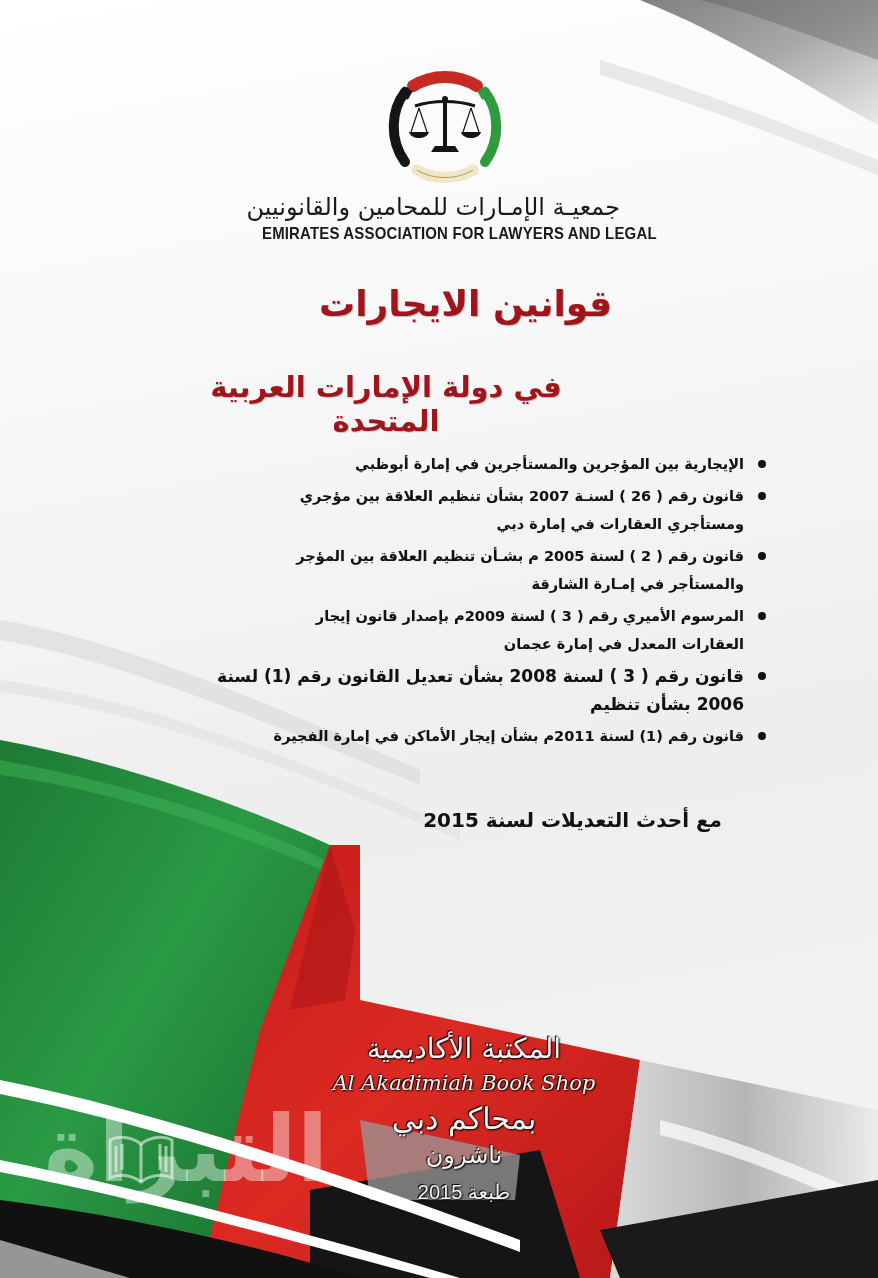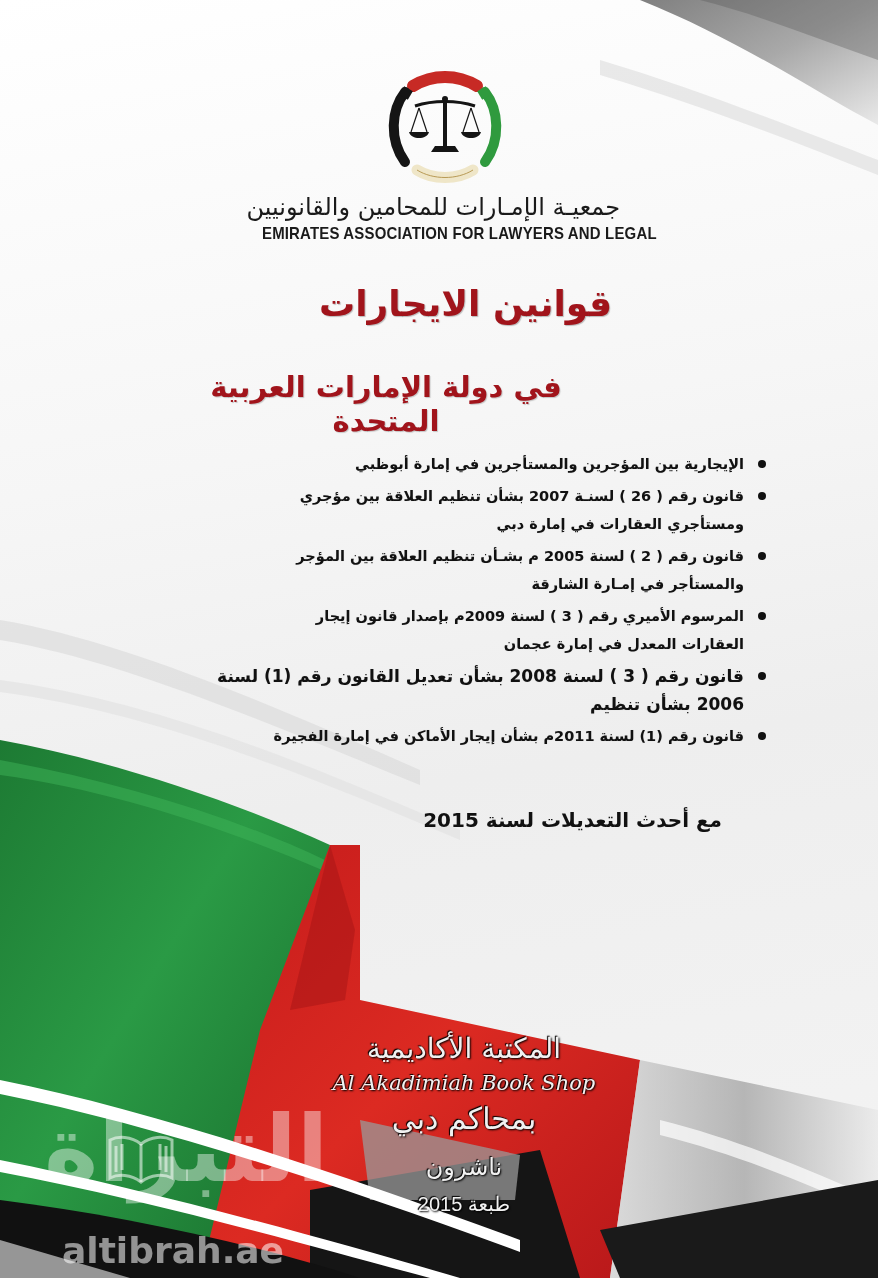--- a/index.html
+++ b/index.html
@@ -55,21 +55,21 @@
     font-family: "DejaVu Sans", sans-serif; font-weight: bold; font-size: 20px; color: #111;
   }
 
   .publisher {
     position: absolute; left: 274px; top: 1032px; width: 380px; text-align: center; color: #f1f1f1;
     text-shadow: 1px 1px 2px #000, -1px -1px 1px #000;
   }
   .pub-ar { font-family: "DejaVu Serif", serif; font-size: 28px; direction: rtl; line-height: 34px; }
   .pub-en { font-family: "DejaVu Serif", serif; font-style: italic; font-size: 21px; line-height: 30px; margin-top: 2px; }
   .pub-city { font-family: "DejaVu Serif", serif; font-size: 30px; direction: rtl; line-height: 38px; margin-top: 2px; }
-  .pub-role { font-family: "DejaVu Sans", sans-serif; font-size: 24px; direction: rtl; line-height: 34px; margin-top: 12px; }
+  .pub-role { font-family: "DejaVu Sans", sans-serif; font-size: 24px; direction: rtl; line-height: 34px; margin-top: 0; }
   .pub-edition { font-family: "Liberation Sans", sans-serif; font-size: 20px; direction: rtl; line-height: 32px; margin-top: 4px; }
 
   .watermark {
     position: absolute; left: 0; top: 1090px; width: 260px; height: 188px; pointer-events: none; margin-left: 40px;
   }
   .wm-ar {
     position: absolute; left: 4px; top: 0px; font-family: "DejaVu Sans", sans-serif; font-weight: bold;
     font-size: 92px; color: rgba(255,255,255,0.42); direction: rtl; white-space: nowrap; line-height: 120px;
   }
   .wm-book { position: absolute; left: 66px; top: 42px; width: 70px; height: 60px; }
@@ -209,15 +209,14 @@
 
   <div class="watermark">
     <div class="wm-ar">التبراة</div>
     <svg class="wm-book" viewBox="0 0 70 60">
       <g fill="none" stroke="rgba(255,255,255,0.55)" stroke-width="3">
         <path d="M35,12 C25,4 12,4 4,8 L4,46 C12,42 25,42 35,50 C45,42 58,42 66,46 L66,8 C58,4 45,4 35,12 Z"></path>
         <path d="M35,12 L35,50"></path>
         <path d="M10,14 L10,40 M16,12 L16,38 M54,12 L54,38 M60,14 L60,40"></path>
       </g>
     </svg>
-    <div class="wm-en">altibrah.ae</div>
   </div>
 </div>
 
 </body></html>

